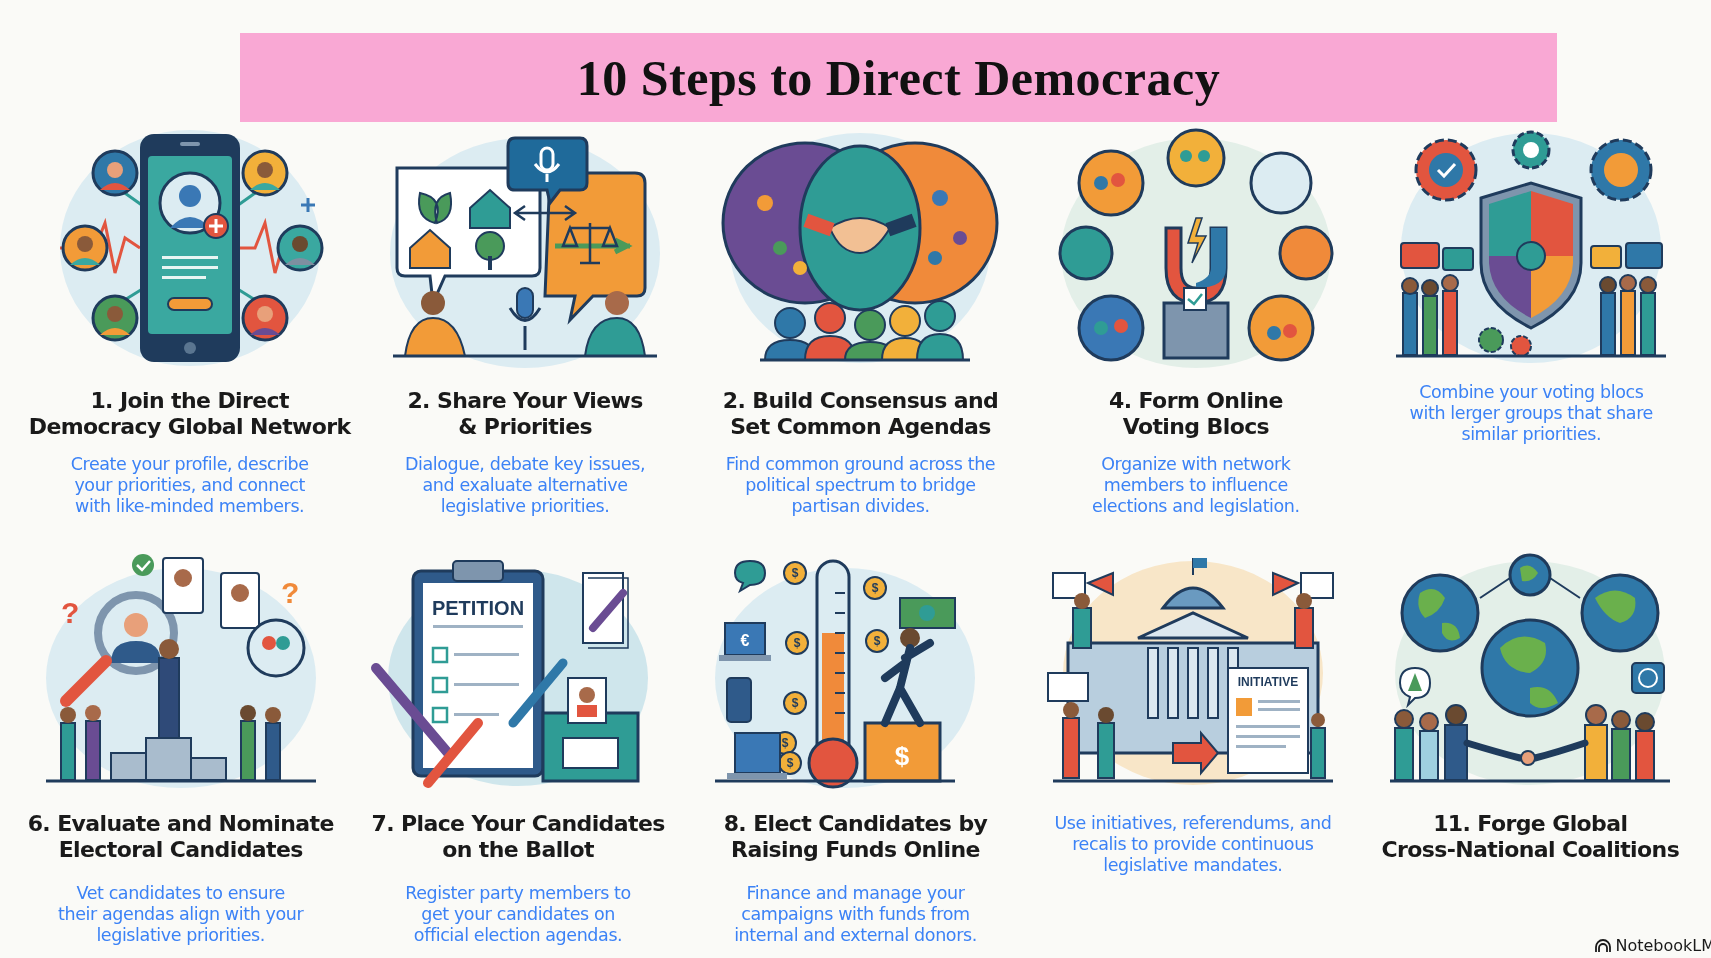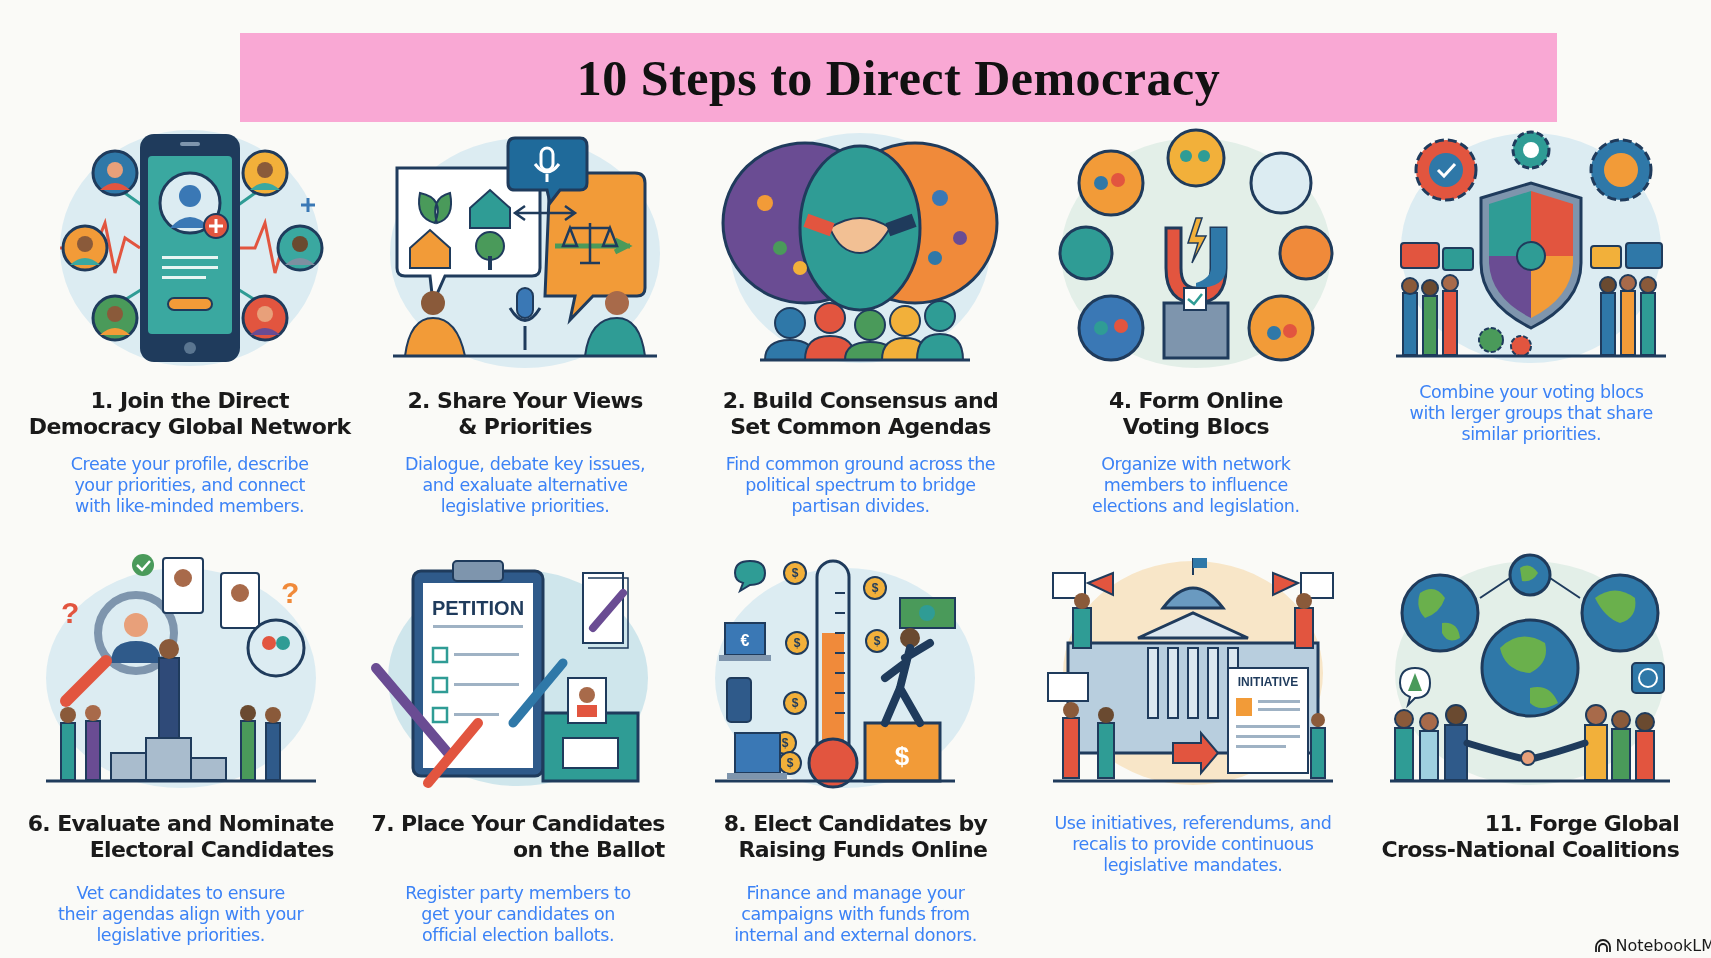--- a/index.html
+++ b/index.html
@@ -33,21 +33,21 @@
   }
   .illus svg { width: 300px; height: 240px; }
   .heading {
     margin-top: 20px; font-weight: bold; font-size: 22px; line-height: 26px;
     letter-spacing: -0.6px; color: #1a1a1a; white-space: pre-line;
   }
   .desc {
     margin-top: 14px; font-size: 17.5px; line-height: 21px; letter-spacing: -0.4px;
     color: #3b82f6; white-space: pre-line;
   }
-  .row2 .heading { margin-top: 18px; text-align: right; }
+  .row2 .heading { margin-top: 18px; }
   .row2 .desc { margin-top: 20px; }
   .watermark {
     position: absolute; right: -4px; bottom: 3px;
     display: flex; align-items: center; gap: 4px;
     font-size: 16px; color: #1a1a1a;
   }
 </style>
 </head>
 <body>
 
@@ -326,21 +326,21 @@
         <rect x="200" y="125" width="38" height="45" fill="#fff" stroke="#1f3b5c" stroke-width="2"></rect>
           <circle cx="219" cy="142" r="8" fill="#a86a4a"></circle>
           <rect x="209" y="152" width="20" height="12" fill="#e2553f"></rect>
         <rect x="195" y="185" width="55" height="30" fill="#fff" stroke="#1f3b5c" stroke-width="2"></rect>
       </svg>
     </div>
     <div class="heading">7. Place Your Candidates
 on the Ballot</div>
     <div class="desc">Register party members to
 get your candidates on
-official election ballots.</div>
+official election agendas.</div>
   </div>
 
   <div class="card">
     <div class="illus">
       <svg viewBox="0 0 300 240">
         <ellipse cx="140" cy="125" rx="130" ry="110" fill="#dcecf2"></ellipse>
         <rect x="112" y="8" width="32" height="200" rx="16" fill="#dcecf2" stroke="#1f3b5c" stroke-width="3"></rect>
         <rect x="117" y="80" width="22" height="130" fill="#f08a3a"></rect>
         <circle cx="128" cy="210" r="24" fill="#e2553f" stroke="#1f3b5c" stroke-width="3"></circle>
         <g stroke="#1f3b5c" stroke-width="2">

